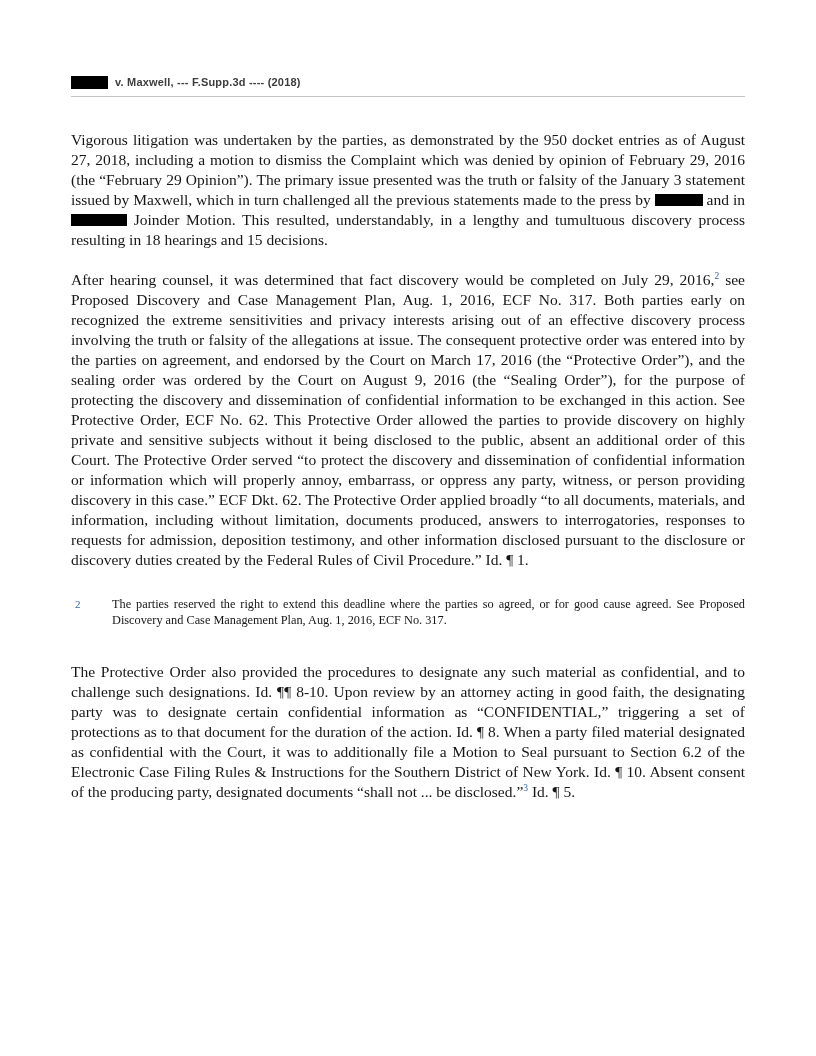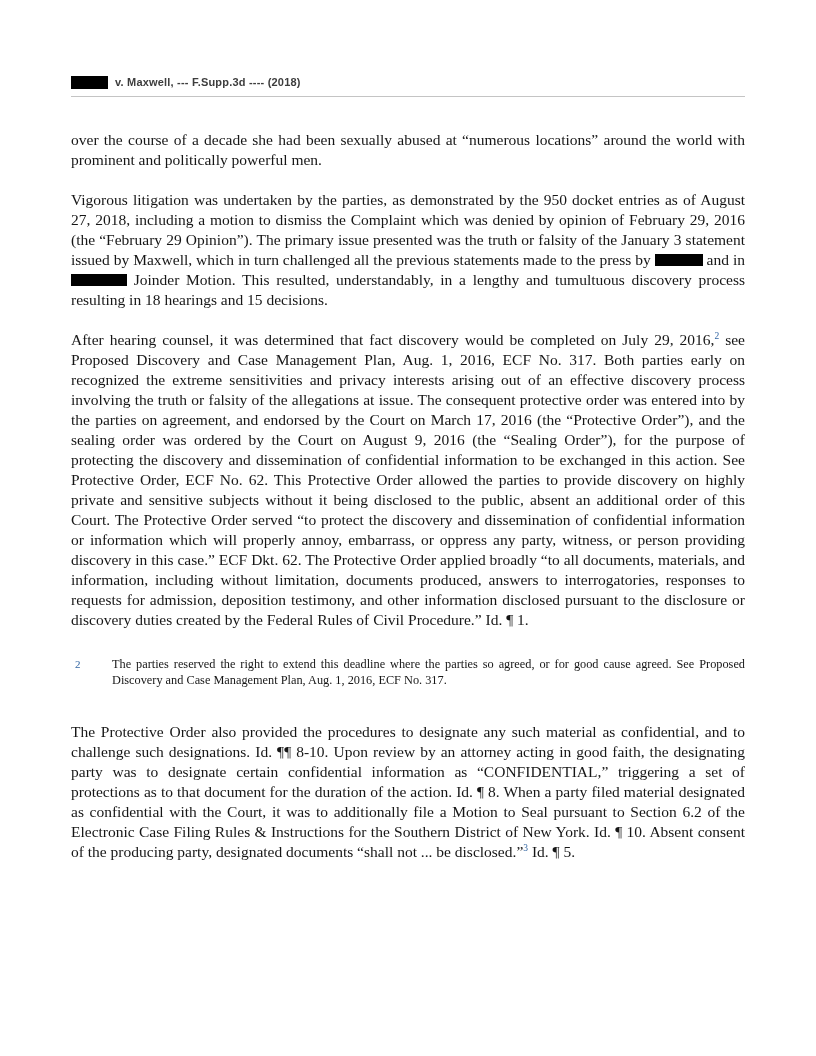--- a/index.html
+++ b/index.html
@@ -70,21 +70,20 @@
 
     <header>
       <div class="hdr-line">
         <span class="hdr-redact"></span>
         <span class="hdr-cite">v. Maxwell, --- F.Supp.3d ---- (2018)</span>
       </div>
       <hr class="rule">
     </header>
 
     <main>
-      <p class="para"><span>over the course of a decade she had been sexually abused at “numerous locations” around the world with prominent and politically powerful men.</span></p>
       <p class="para"><span>Vigorous litigation was undertaken by the parties, as demonstrated by the 950 docket entries as of August 27, 2018, including a motion to dismiss the Complaint which was denied by opinion of February 29, 2016 (the “February 29 Opinion”). The primary issue presented was the truth or falsity of the January 3 statement issued by Maxwell, which in turn challenged all the previous statements made to the press by </span><span class="redact" style="width: 48px;"></span><span> and in </span><span class="redact" style="width: 56px;"></span><span> Joinder Motion. This resulted, understandably, in a lengthy and tumultuous discovery process resulting in 18 hearings and 15 decisions.</span></p>
       <p class="para"><span>After hearing counsel, it was determined that fact discovery would be completed on July 29, 2016,</span><sup class="fnref">2</sup><span> </span><span class="i">see</span><span> Proposed Discovery and Case Management Plan, Aug. 1, 2016, ECF No. 317. Both parties early on recognized the extreme sensitivities and privacy interests arising out of an effective discovery process involving the truth or falsity of the allegations at issue. The consequent protective order was entered into by the parties on agreement, and endorsed by the Court on March 17, 2016 (the “Protective Order”), and the sealing order was ordered by the Court on August 9, 2016 (the “Sealing Order”), for the purpose of protecting the discovery and dissemination of confidential information to be exchanged in this action. </span><span class="i">See</span><span> Protective Order, ECF No. 62. This Protective Order allowed the parties to provide discovery on highly private and sensitive subjects without it being disclosed to the public, absent an additional order of this Court. The Protective Order served “to protect the discovery and dissemination of confidential information or information which will properly annoy, embarrass, or oppress any party, witness, or person providing discovery in this case.” ECF Dkt. 62. The Protective Order applied broadly “to all documents, materials, and information, including without limitation, documents produced, answers to interrogatories, responses to requests for admission, deposition testimony, and other information disclosed pursuant to the disclosure or discovery duties created by the Federal Rules of Civil Procedure.” </span><span class="i">Id.</span><span> ¶ 1.</span></p>
 
       <div class="footnote">
         <span class="fn-num">2</span>
         <span class="fn-text"><span>The parties reserved the right to extend this deadline where the parties so agreed, or for good cause agreed. </span><span class="i">See</span><span> Proposed Discovery and Case Management Plan, Aug. 1, 2016, ECF No. 317.</span></span>
       </div>
 
       <p class="para"><span>The Protective Order also provided the procedures to designate any such material as confidential, and to challenge such designations. </span><span class="i">Id.</span><span> ¶¶ 8-10. Upon review by an attorney acting in good faith, the designating party was to designate certain confidential information as “CONFIDENTIAL,” triggering a set of protections as to that document for the duration of the action. </span><span class="i">Id.</span><span> ¶ 8. When a party filed material designated as confidential with the Court, it was to additionally file a Motion to Seal pursuant to Section 6.2 of the Electronic Case Filing Rules &amp; Instructions for the Southern District of New York. </span><span class="i">Id.</span><span> ¶ 10. Absent consent of the producing party, designated documents “shall not ... be disclosed.”</span><sup class="fnref">3</sup><span> </span><span class="i">Id.</span><span> ¶ 5.</span></p>
     </main>

